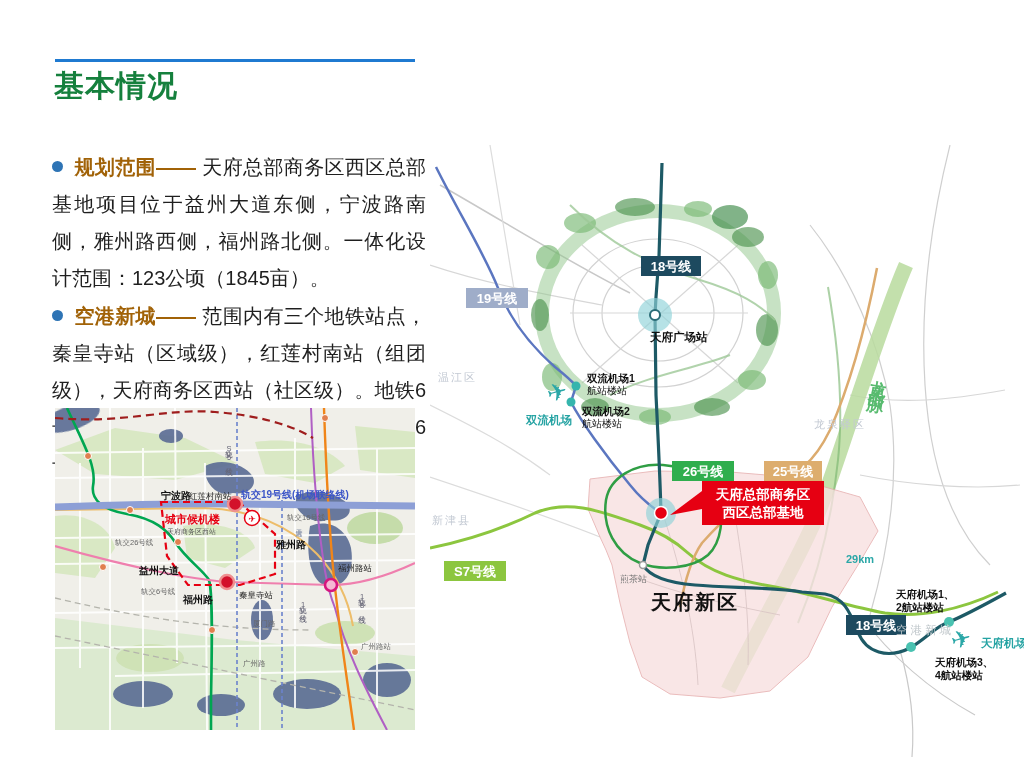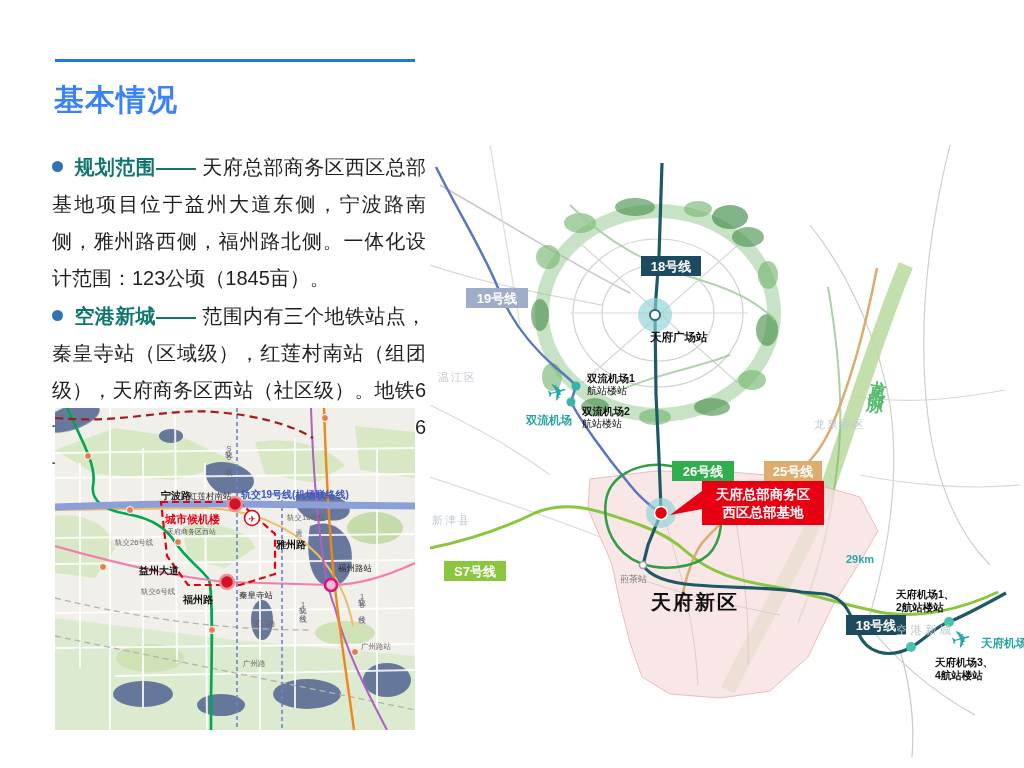--- a/index.html
+++ b/index.html
@@ -1,26 +1,26 @@
 <!DOCTYPE html>
 <html><head>
 <meta charset="utf-8">
 <style>
   html,body{margin:0;padding:0;background:#fff;}
   .slide{position:relative;width:1024px;height:768px;background:#ffffff;overflow:hidden;
          font-family:"Liberation Sans",sans-serif;}
   .accent-line{position:absolute;left:55px;top:59px;width:360px;height:3px;background:#1f7ad1;}
-  .page-title{position:absolute;left:54px;top:80px;margin:0;font-size:30px;font-weight:bold;
-              color:#3b82f6;letter-spacing:1px;}
+  .page-title{position:absolute;left:54px;top:66px;margin:0;font-size:30px;font-weight:bold;
+              color:#15803d;letter-spacing:1px;}
   .text-col{position:absolute;left:52px;top:149px;width:374px;font-size:20px;line-height:37px;
             color:#1f1f1f;text-align:justify;}
   .text-col p{margin:0 0 1px 0;}
   .bullet-dot{display:inline-block;width:11px;height:11px;border-radius:50%;
               background:#2e74b5;margin-right:11px;vertical-align:2px;}
-  .bullet-head{font-weight:bold;color:#0f766e;padding-right:6px;}
+  .bullet-head{font-weight:bold;color:#a16207;padding-right:6px;}
   .map{position:absolute;}
   .small-map{left:55px;top:408px;width:360px;height:322px;}
   .big-map{left:430px;top:145px;width:594px;height:615px;}
   svg text{font-family:"Liberation Sans",sans-serif;}
   
   .t-bold10{font-size:10px;font-weight:bold;fill:#111;}
   .t-station8{font-size:8.5px;fill:#222;}
   .t-small7{font-size:7.5px;fill:#666;}
   .t-tiny7{font-size:7px;fill:#555;}
   .t-redlabel{font-size:11px;font-weight:bold;fill:#e60012;}

